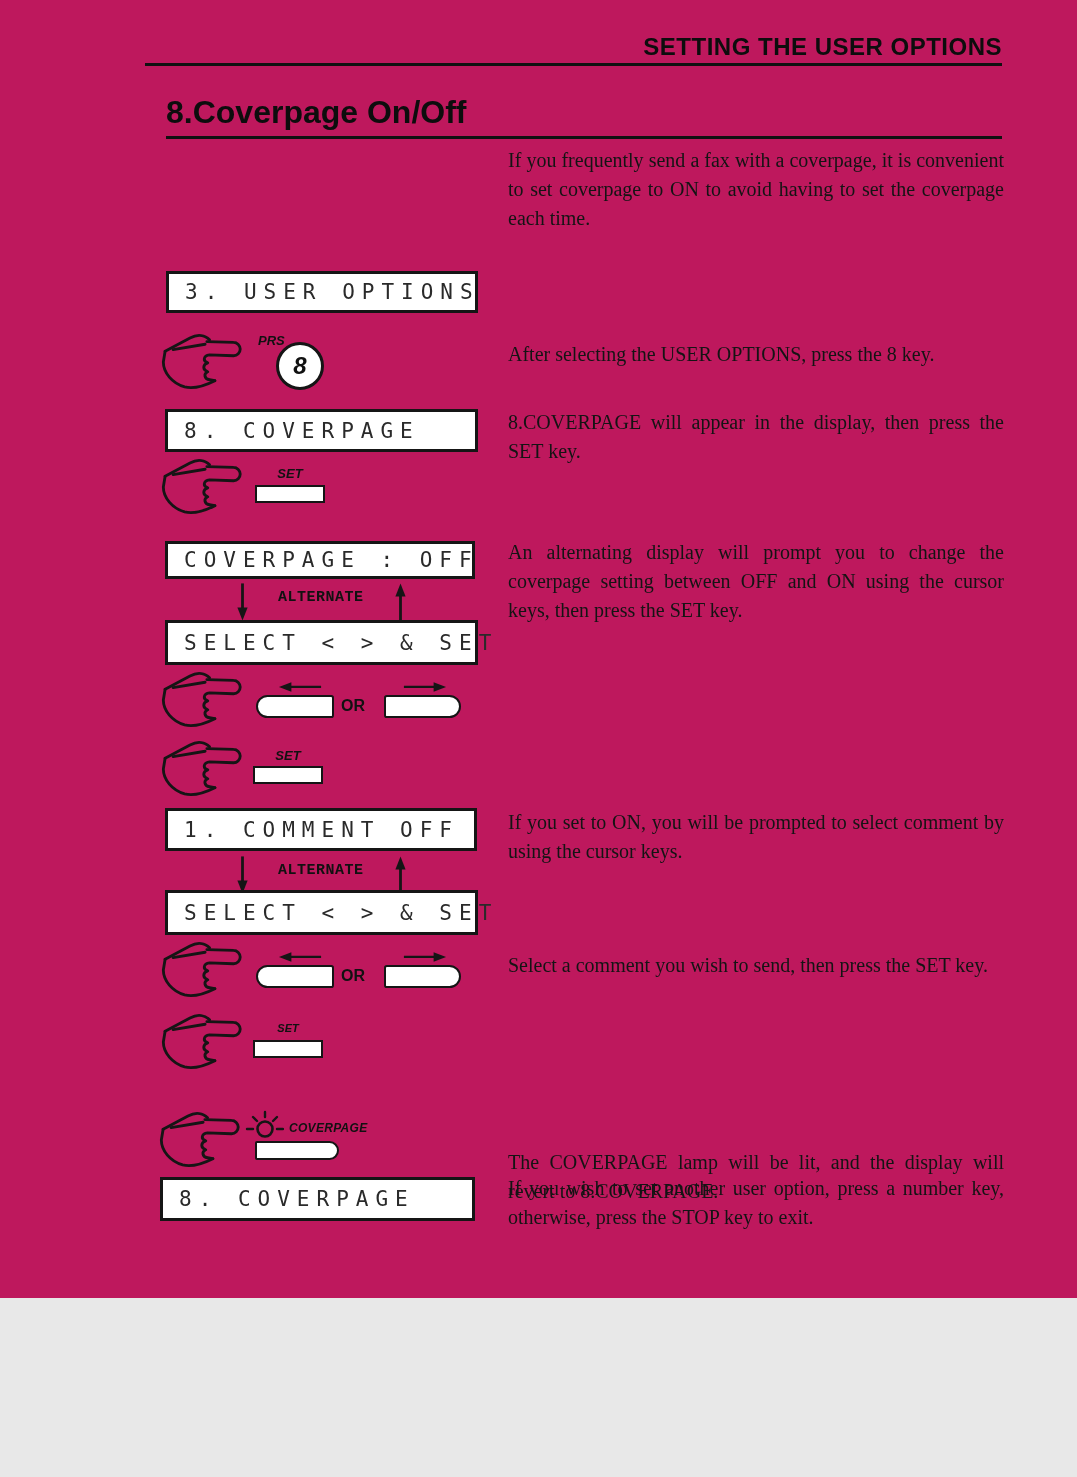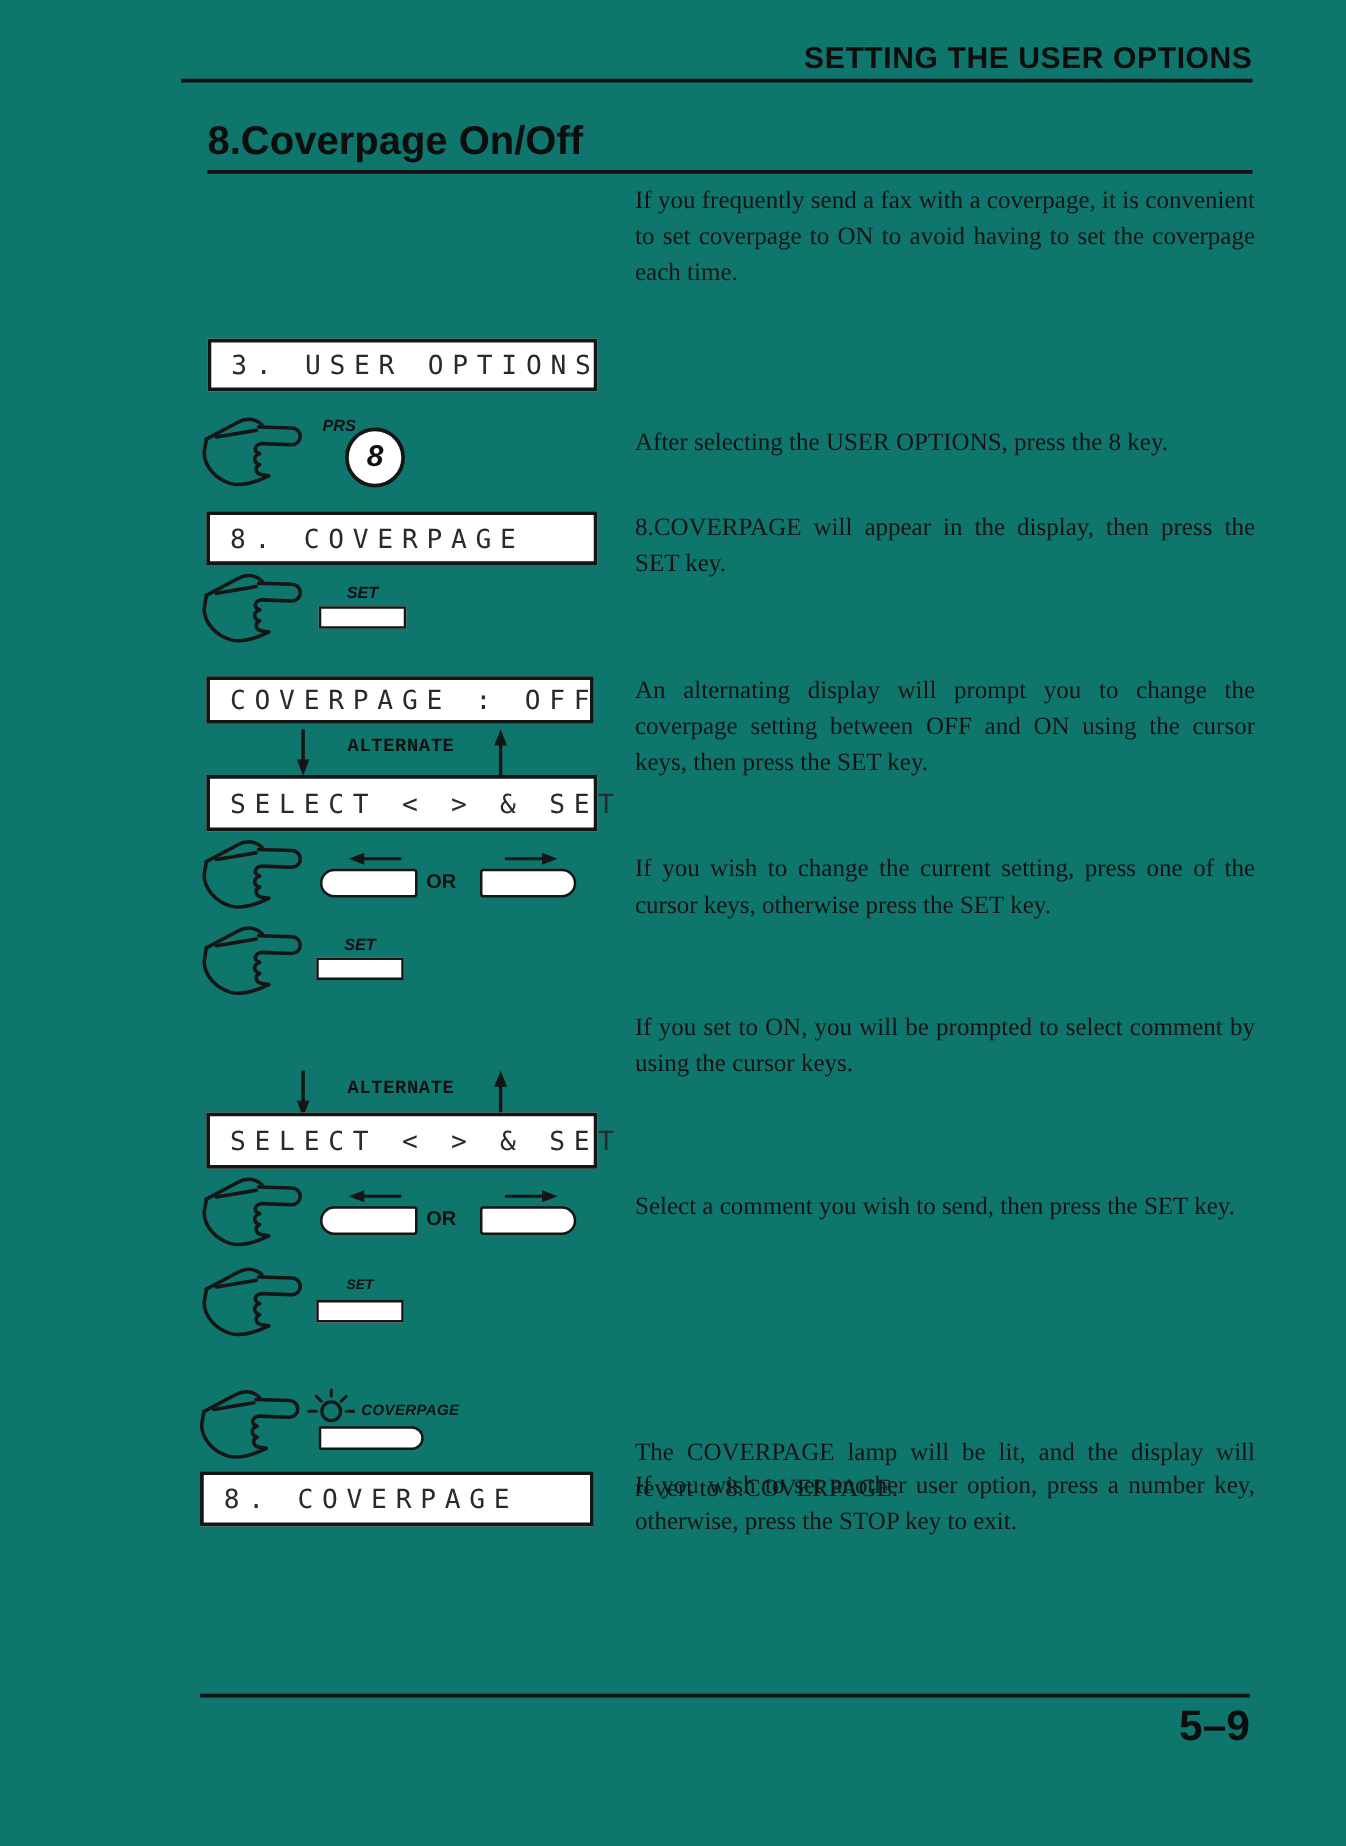--- a/index.html
+++ b/index.html
@@ -1,18 +1,18 @@
 <!DOCTYPE html>
 <html><head>
 <meta charset="utf-8">
 <style>
   html,body { margin:0; padding:0; background:#e8e8e8; }
   .page {
-    position:relative; width:1077px; height:1477px; margin:0 auto;
-    background:#0f766e; color:#111;
+    position:relative; width:1077px; height:1298px; margin:0 auto;
+    background:#be185d; color:#111;
     font-family:"Liberation Serif", serif;
     overflow:hidden;
   }
   .rule { position:absolute; background:#111; height:3px; }
   .running-head {
     position:absolute; top:33px; left:400px; width:602px;
     text-align:right; font-family:"Liberation Sans", sans-serif;
     font-weight:bold; font-size:24px; letter-spacing:0.5px; color:#0d0d0d;
   }
   .section-title {
@@ -176,20 +176,23 @@
   <div class="curkey left" style="top:695px; left:256px;"></div>
   <div class="or" style="top:697px; left:341px;">OR</div>
   <div class="curkey right" style="top:695px; left:384px;"></div>
 
   <svg class="hand icon" style="top:737px; left:158px;" width="96" height="64">
       <use href="#hand"></use>
     </svg>
   <div class="keylabel" style="top:748px; left:253px; width:70px;">SET</div>
   <div class="setrect" style="top:766px; left:253px;"></div>
 
+  <div class="lcd-box" style="top:808px; left:165px; width:312px; height:43px;">
+    <span>1. COMMENT OFF</span>
+  </div>
 
   <svg class="icon" style="top:855px; left:236px;" width="13" height="40">
       <use href="#arrow-down-long"></use>
     </svg>
   <div class="altlabel" style="top:862px; left:278px;">ALTERNATE</div>
   <svg class="icon" style="top:855px; left:394px;" width="13" height="40">
       <use href="#arrow-up-long"></use>
     </svg>
 
   <div class="lcd-box" style="top:890px; left:165px; width:313px; height:45px;">
@@ -225,21 +228,20 @@
   <div class="lampbtn" style="top:1141px; left:255px;"></div>
 
   <div class="lcd-box" style="top:1177px; left:160px; width:315px; height:44px;">
     <span>8. COVERPAGE</span>
   </div>
 
   <p class="para j" style="top:146px;">If you frequently send a fax with a coverpage, it is convenient to set coverpage to ON to avoid having to set the coverpage each time.</p>
   <p class="para" style="top:340px;">After selecting the USER OPTIONS, press the 8 key.</p>
   <p class="para j" style="top:408px;">8.COVERPAGE will appear in the display, then press the SET key.</p>
   <p class="para j" style="top:538px;">An alternating display will prompt you to change the coverpage setting between OFF and ON using the cursor keys, then press the SET key.</p>
-  <p class="para j" style="top:681px;">If you wish to change the current setting, press one of the cursor keys, otherwise press the SET key.</p>
   <p class="para j" style="top:808px;">If you set to ON, you will be prompted to select comment by using the cursor keys.</p>
   <p class="para" style="top:951px;">Select a comment you wish to send, then press the SET key.</p>
   <p class="para j" style="top:1148px;">The COVERPAGE lamp will be lit, and the display will revert to 8.COVERPAGE.</p>
   <p class="para j" style="top:1174px;">If you wish to set another user option, press a number key, otherwise, press the STOP key to exit.</p>
 
   <div class="rule" style="top:1355px; left:160px; width:840px;"></div>
   <div class="pageno">5–9</div>
 
 </div>
 

